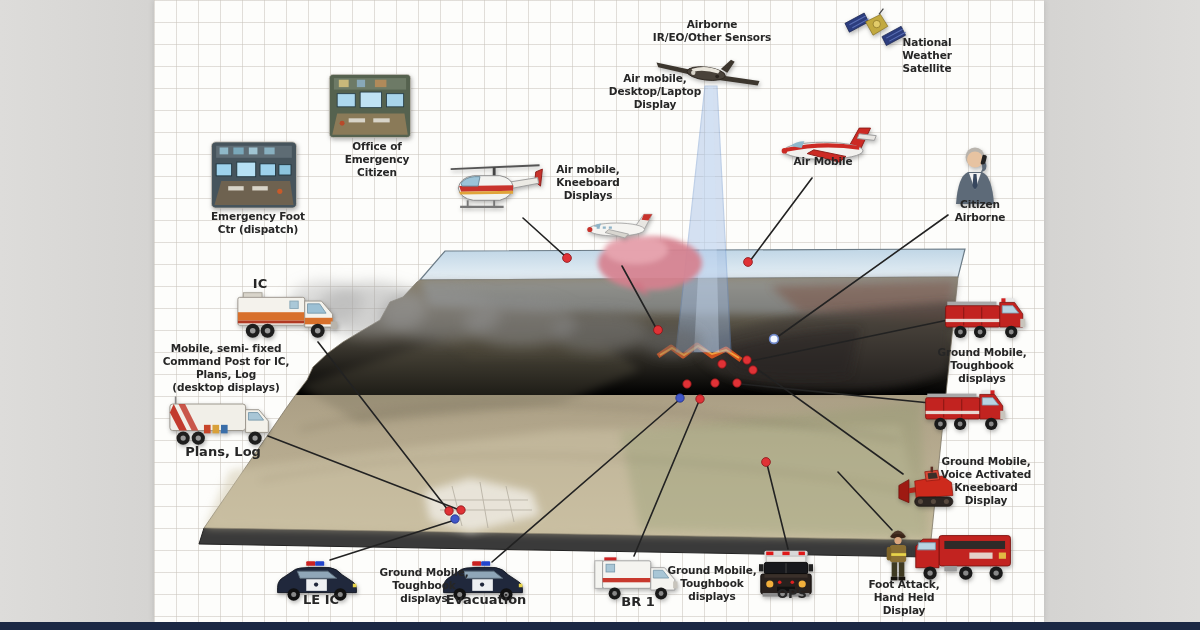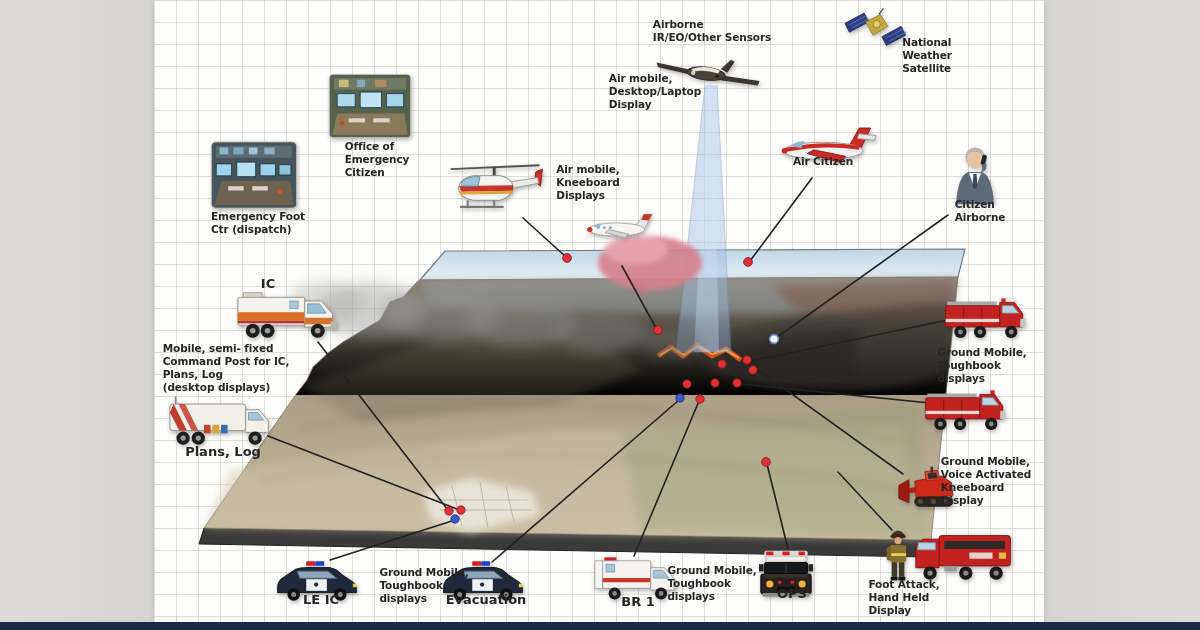--- a/index.html
+++ b/index.html
@@ -8,21 +8,21 @@
          font-family:"DejaVu Sans","Liberation Sans",sans-serif;}
   .panel{position:absolute;left:154px;top:0;width:890px;height:622px;
          background-color:#fdfdfb;
          background-image:
            linear-gradient(to right, rgba(202,196,189,.55) 1px, transparent 1px),
            linear-gradient(to bottom, rgba(202,196,189,.55) 1px, transparent 1px);
          background-size:22px 22px;
          box-shadow:0 0 6px rgba(0,0,0,.12);}
   .bottom-bar{position:absolute;left:0;bottom:0;width:1200px;height:8px;background:#1b2844;}
   .map-svg{position:absolute;left:0;top:0;width:1200px;height:630px;}
-  .label{position:absolute;transform:translateX(-50%);text-align:left;
+  .label{position:absolute;transform:translateX(-50%);text-align:center;
          white-space:pre-line;font-size:10.5px;line-height:1.24;font-weight:bold;
          color:#262626;letter-spacing:-.1px;}
   .label.big{font-size:13px;letter-spacing:0;}
   .icon{position:absolute;filter:drop-shadow(1.5px 2.5px 2px rgba(40,40,40,.35));}
   .icon svg{display:block;width:100%;height:100%;}
 </style>
 </head>
 <body>
 
 <div class="stage">
@@ -463,24 +463,24 @@
 Weather
 Satellite</div>
   <div class="label" style="left:377px;top:140px">Office of
 Emergency
 Citizen</div>
   <div class="label" style="left:258px;top:210px">Emergency Foot
 Ctr  (dispatch)</div>
   <div class="label" style="left:588px;top:163px">Air mobile,
 Kneeboard
 Displays</div>
-  <div class="label" style="left:823px;top:155px">Air Citizen</div>
+  <div class="label" style="left:823px;top:155px">Air Mobile</div>
   <div class="label" style="left:980px;top:198px">Citizen
 Airborne</div>
-  <div class="label big" style="left:268px;top:276px">IC</div>
+  <div class="label big" style="left:260px;top:276px">IC</div>
   <div class="label" style="left:226px;top:342px">Mobile, semi- fixed
 Command Post for IC,
 Plans, Log
 (desktop displays)</div>
   <div class="label big" style="left:223px;top:444px">Plans, Log</div>
   <div class="label" style="left:982px;top:346px">Ground Mobile,
 Toughbook
 displays</div>
   <div class="label" style="left:986px;top:455px">Ground Mobile,
 Voice Activated

